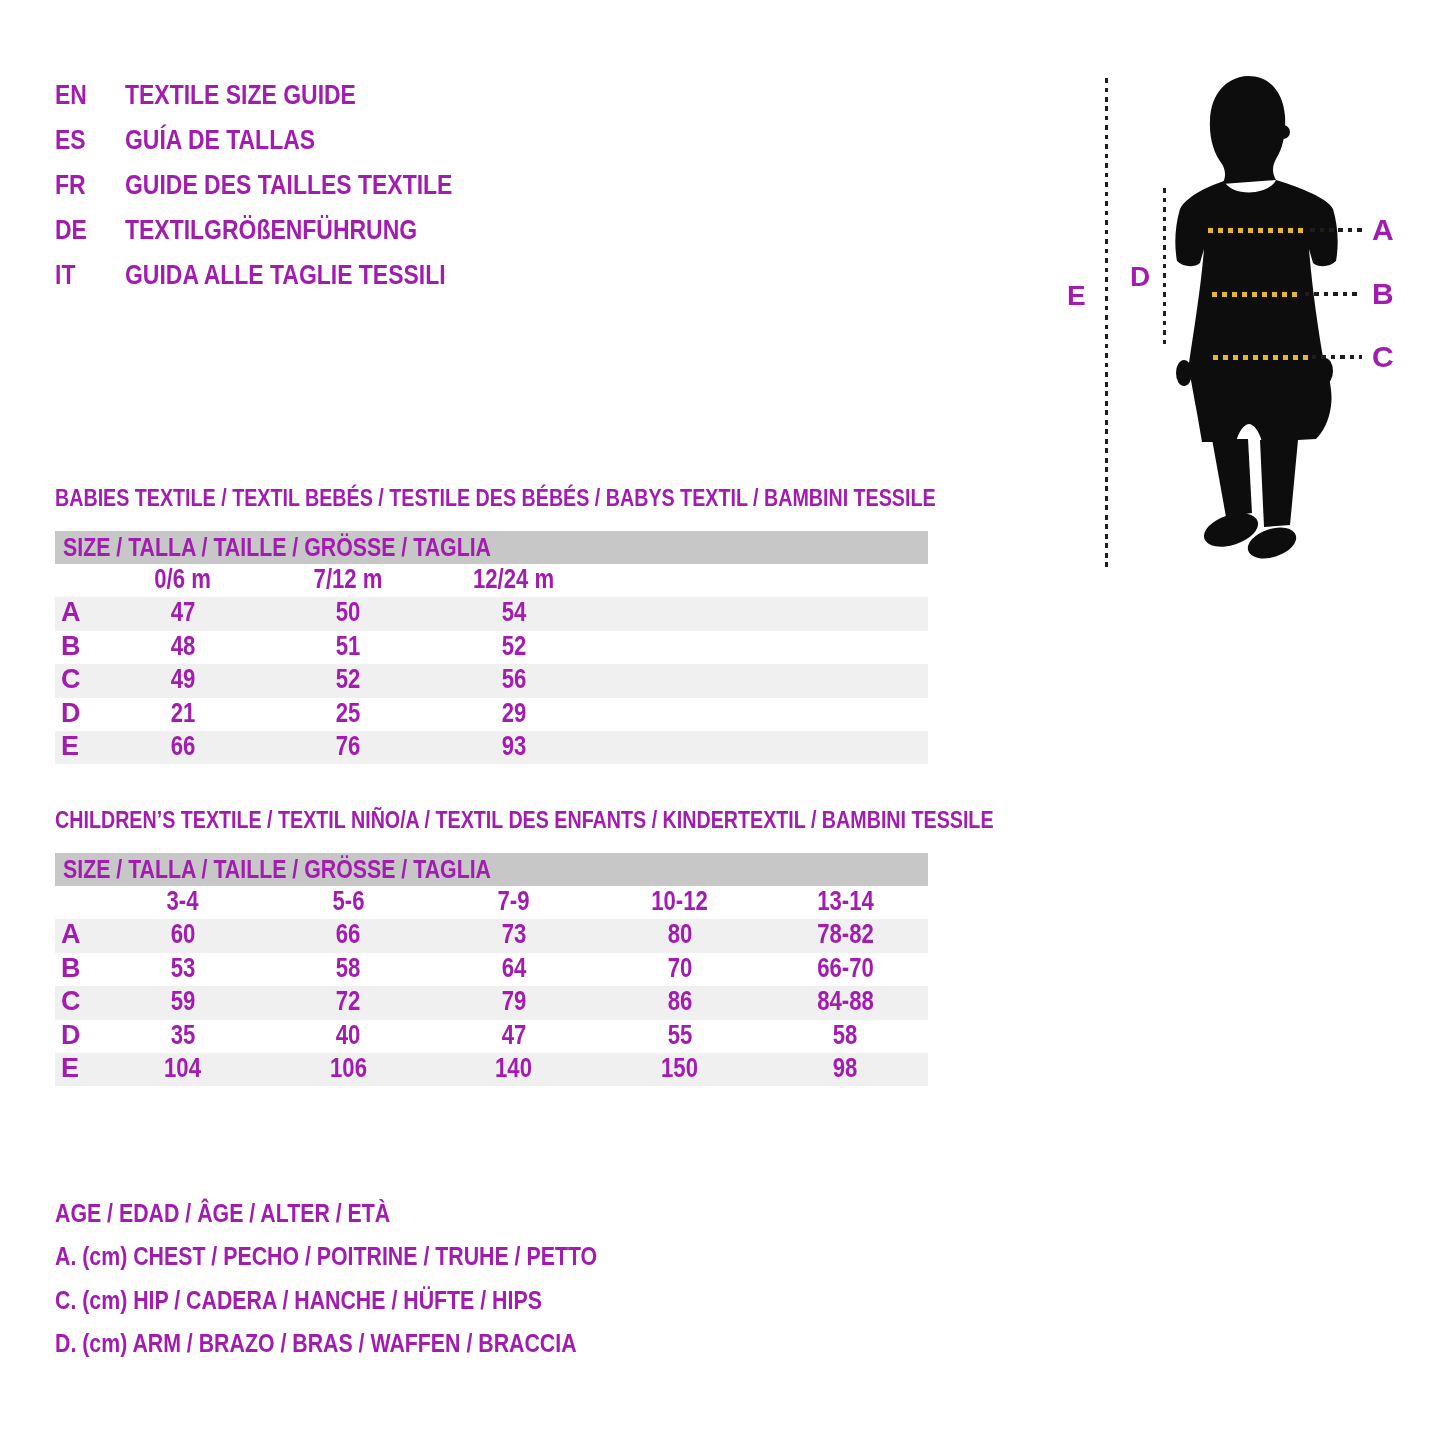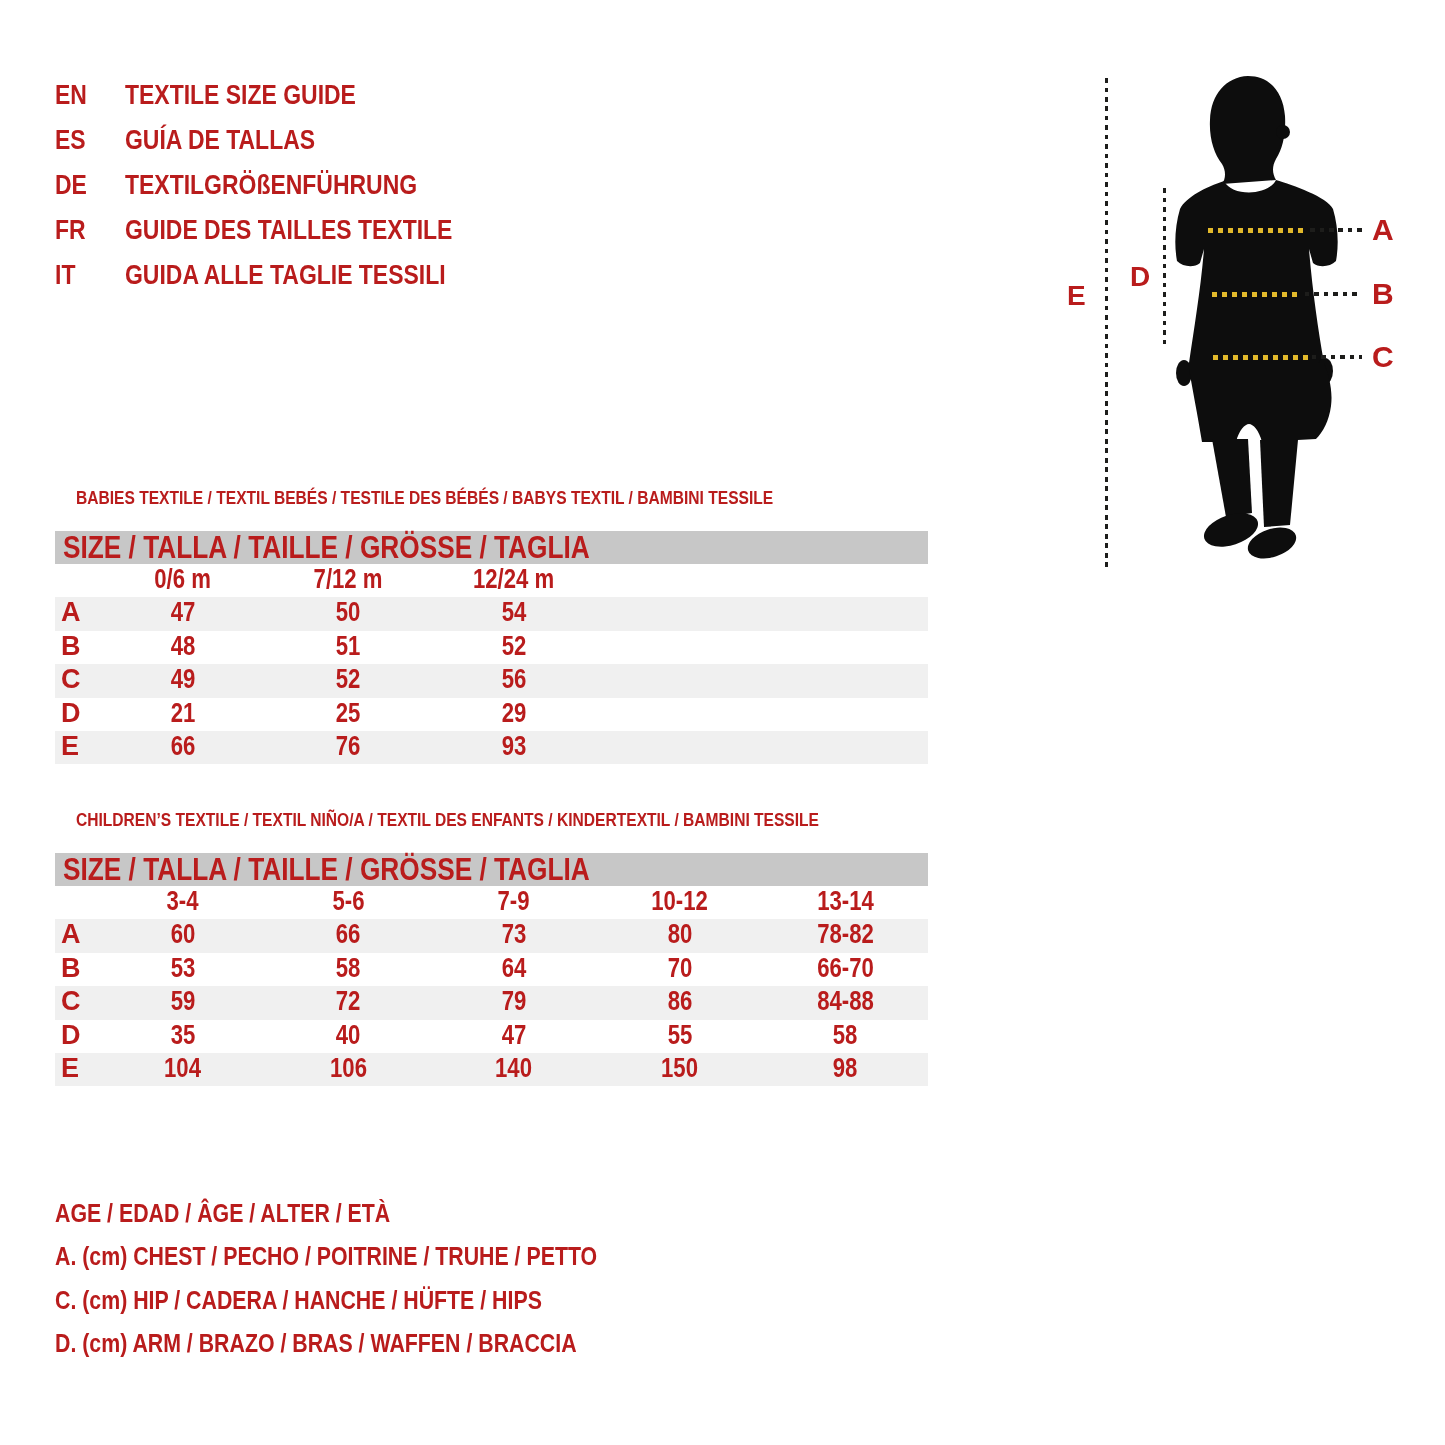--- a/index.html
+++ b/index.html
@@ -1,17 +1,17 @@
 <!DOCTYPE html>
 <html><head>
 <meta charset="utf-8">
 <style>
   html,body{margin:0;padding:0;background:#fff;}
   .page{position:relative;width:1442px;height:1445px;background:#ffffff;overflow:hidden;
-        font-family:"Liberation Sans","DejaVu Sans",sans-serif;color:#b91c1c;font-weight:bold;}
+        font-family:"Liberation Sans","DejaVu Sans",sans-serif;color:#a21caf;font-weight:bold;}
   .cond{display:inline-block;white-space:nowrap;transform:scaleX(.82);transform-origin:0 50%;}
   .cond-c{display:inline-block;white-space:nowrap;transform:scaleX(.82);transform-origin:50% 50%;}
 
   
   .lang-block{position:absolute;left:55px;top:72px;}
   .lang-row{display:flex;line-height:45px;font-size:28px;}
   .lang-code{width:70px;}
 
   
   .figure{position:absolute;left:1040px;top:60px;width:405px;height:545px;}
@@ -19,24 +19,24 @@
          background:repeating-linear-gradient(180deg,#1d1d1b 0 4.5px,transparent 4.5px 9.5px);}
   .hdots{position:absolute;height:4px;
          background:repeating-linear-gradient(90deg,#1d1d1b 0 4.5px,transparent 4.5px 9.5px);}
   .hdash-y{position:absolute;height:5px;
          background:repeating-linear-gradient(90deg,#e2b92b 0 5px,transparent 5px 10px);}
   .fig-label{position:absolute;font-size:30px;line-height:30px;}
   .fig-label-sm{position:absolute;font-size:28px;line-height:28px;}
   .silhouette{position:absolute;left:132px;top:15px;width:170px;height:500px;}
 
   
-  .section-title{position:absolute;left:55px;font-size:19px;line-height:30px;margin-left:21px;}
+  .section-title{position:absolute;left:55px;font-size:24px;line-height:30px;}
   .sg-table{position:absolute;left:55px;width:873px;}
   .size-bar{height:33px;background:#c7c7c7;display:flex;align-items:center;
-            padding-left:8px;font-size:32px;box-sizing:border-box;}
+            padding-left:8px;font-size:26px;box-sizing:border-box;}
   .t-row{display:flex;height:33.4px;align-items:flex-start;font-size:27px;}
   .t-row.striped{background:#f0f0f0;}
   .t-label{width:45px;padding-left:6px;box-sizing:border-box;}
   .t-cell{width:165.6px;text-align:center;}
 
   
   .legend{position:absolute;left:55px;top:1192px;font-size:26px;line-height:43.4px;}
   .legend-line{display:block;}
 </style>
 </head>
@@ -47,26 +47,26 @@
   <div class="lang-block">
     <div class="lang-row">
       <span class="lang-code"><span class="cond">EN</span></span>
       <span class="cond">TEXTILE SIZE GUIDE</span>
     </div>
     <div class="lang-row">
       <span class="lang-code"><span class="cond">ES</span></span>
       <span class="cond">GUÍA DE TALLAS</span>
     </div>
     <div class="lang-row">
+      <span class="lang-code"><span class="cond">FR</span></span>
+      <span class="cond">GUIDE DES TAILLES TEXTILE</span>
+    </div>
+    <div class="lang-row">
       <span class="lang-code"><span class="cond">DE</span></span>
       <span class="cond">TEXTILGRÖßENFÜHRUNG</span>
-    </div>
-    <div class="lang-row">
-      <span class="lang-code"><span class="cond">FR</span></span>
-      <span class="cond">GUIDE DES TAILLES TEXTILE</span>
     </div>
     <div class="lang-row">
       <span class="lang-code"><span class="cond">IT</span></span>
       <span class="cond">GUIDA ALLE TAGLIE TESSILI</span>
     </div>
   </div>
 
   <div class="figure">
     <div class="vdots" style="left:65px;top:18px;height:490px;"></div>
     <div class="vdots" style="left:123px;top:128px;height:158px;"></div>

